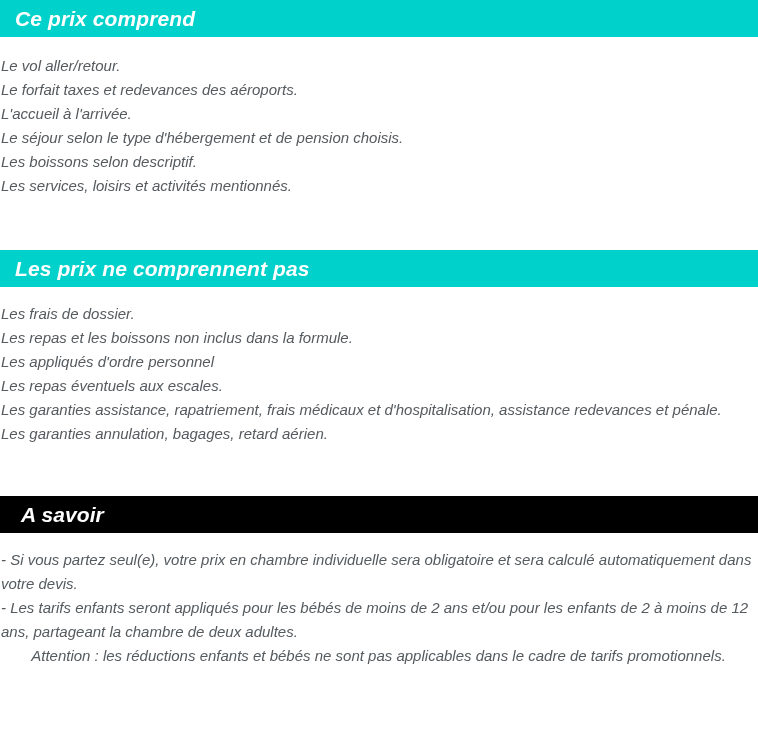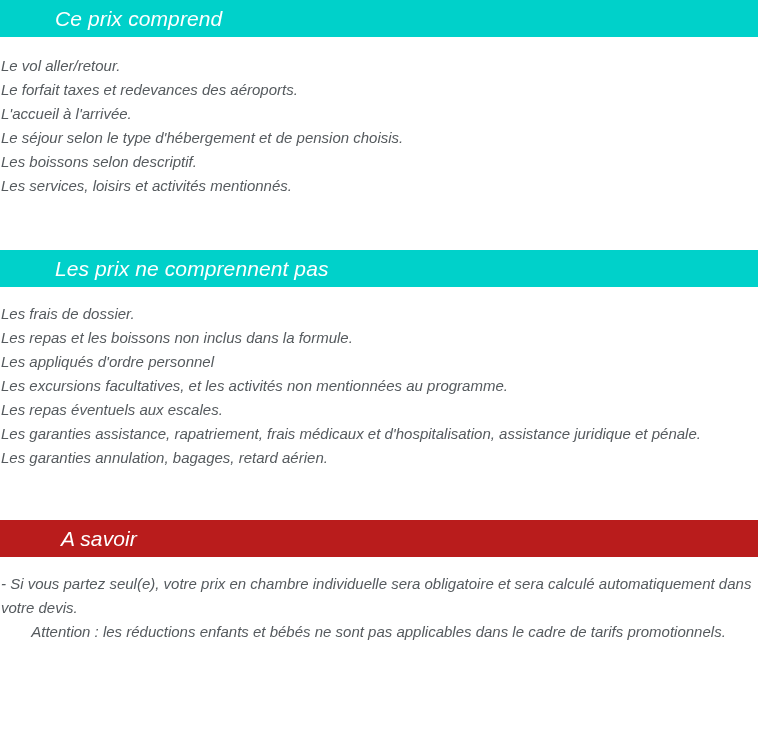--- a/index.html
+++ b/index.html
@@ -27,26 +27,25 @@
     background: #00d1ca;
     display: flex;
     align-items: center;
     box-sizing: border-box;
     padding-left: 15px;
   }
   .section-bar .section-title {
     color: #ffffff;
     font-family: "Liberation Sans", sans-serif;
     font-style: italic;
-    font-weight: normal;
+    font-weight: bold;
     font-size: 21px;
     line-height: 21px;
     letter-spacing: 0.1px;
     white-space: nowrap;
-    margin-left: 40px;
   }
 
   
   .section-body {
     padding: 0 2px 0 1px;
   }
   .body-line {
     color: #555a5e;
     font-family: "Liberation Sans", sans-serif;
     font-style: italic;
@@ -87,30 +86,30 @@
   <div class="gap-before-bar-2"></div>
 
   <div class="section-bar" style="background: rgb(0, 209, 202);">
     <span class="section-title" style="color: rgb(255, 255, 255);">Les prix ne comprennent pas</span>
   </div>
   <div class="gap-after-bar-2"></div>
   <div class="section-body">
     <div class="body-line" style="color: rgb(85, 90, 94);">Les frais de dossier.</div>
     <div class="body-line" style="color: rgb(85, 90, 94);">Les repas et les boissons non inclus dans la formule.</div>
     <div class="body-line" style="color: rgb(85, 90, 94);">Les appliqués d'ordre personnel</div>
-    <div class="body-line" style="color: rgb(85, 90, 94);">Les excursions facultatives, et les activités non mentionnées au programme.</div>
     <div class="body-line" style="color: rgb(85, 90, 94);">Les repas éventuels aux escales.</div>
-    <div class="body-line" style="color: rgb(85, 90, 94);">Les garanties assistance, rapatriement, frais médicaux et d'hospitalisation, assistance juridique et pénale.</div>
+    <div class="body-line" style="color: rgb(85, 90, 94);">Les garanties assistance, rapatriement, frais médicaux et d'hospitalisation, assistance redevances et pénale.</div>
     <div class="body-line" style="color: rgb(85, 90, 94);">Les garanties annulation, bagages, retard aérien.</div>
   </div>
 
   <div class="gap-before-bar-3"></div>
 
-  <div class="section-bar" style="background: #b91c1c; padding-left: 21px;">
+  <div class="section-bar" style="background: #000000; padding-left: 21px;">
     <span class="section-title" style="color: rgb(255, 255, 255);">A savoir</span>
   </div>
   <div class="gap-after-bar-3"></div>
   <div class="section-body">
     <div class="body-line wrap" style="color: rgb(85, 90, 94);">- Si vous partez seul(e), votre prix en chambre individuelle sera obligatoire et sera calculé automatiquement dans votre devis.</div>
+    <div class="body-line wrap" style="color: rgb(85, 90, 94);">- Les tarifs enfants seront appliqués pour les bébés de moins de 2 ans et/ou pour les enfants de 2 à moins de 12 ans, partageant la chambre de deux adultes.</div>
     <div class="body-line wrap" style="color: rgb(85, 90, 94); text-align: center;">Attention : les réductions enfants et bébés ne sont pas applicables dans le cadre de tarifs promotionnels.</div>
   </div>
 
 </div>
 
 </body></html>

